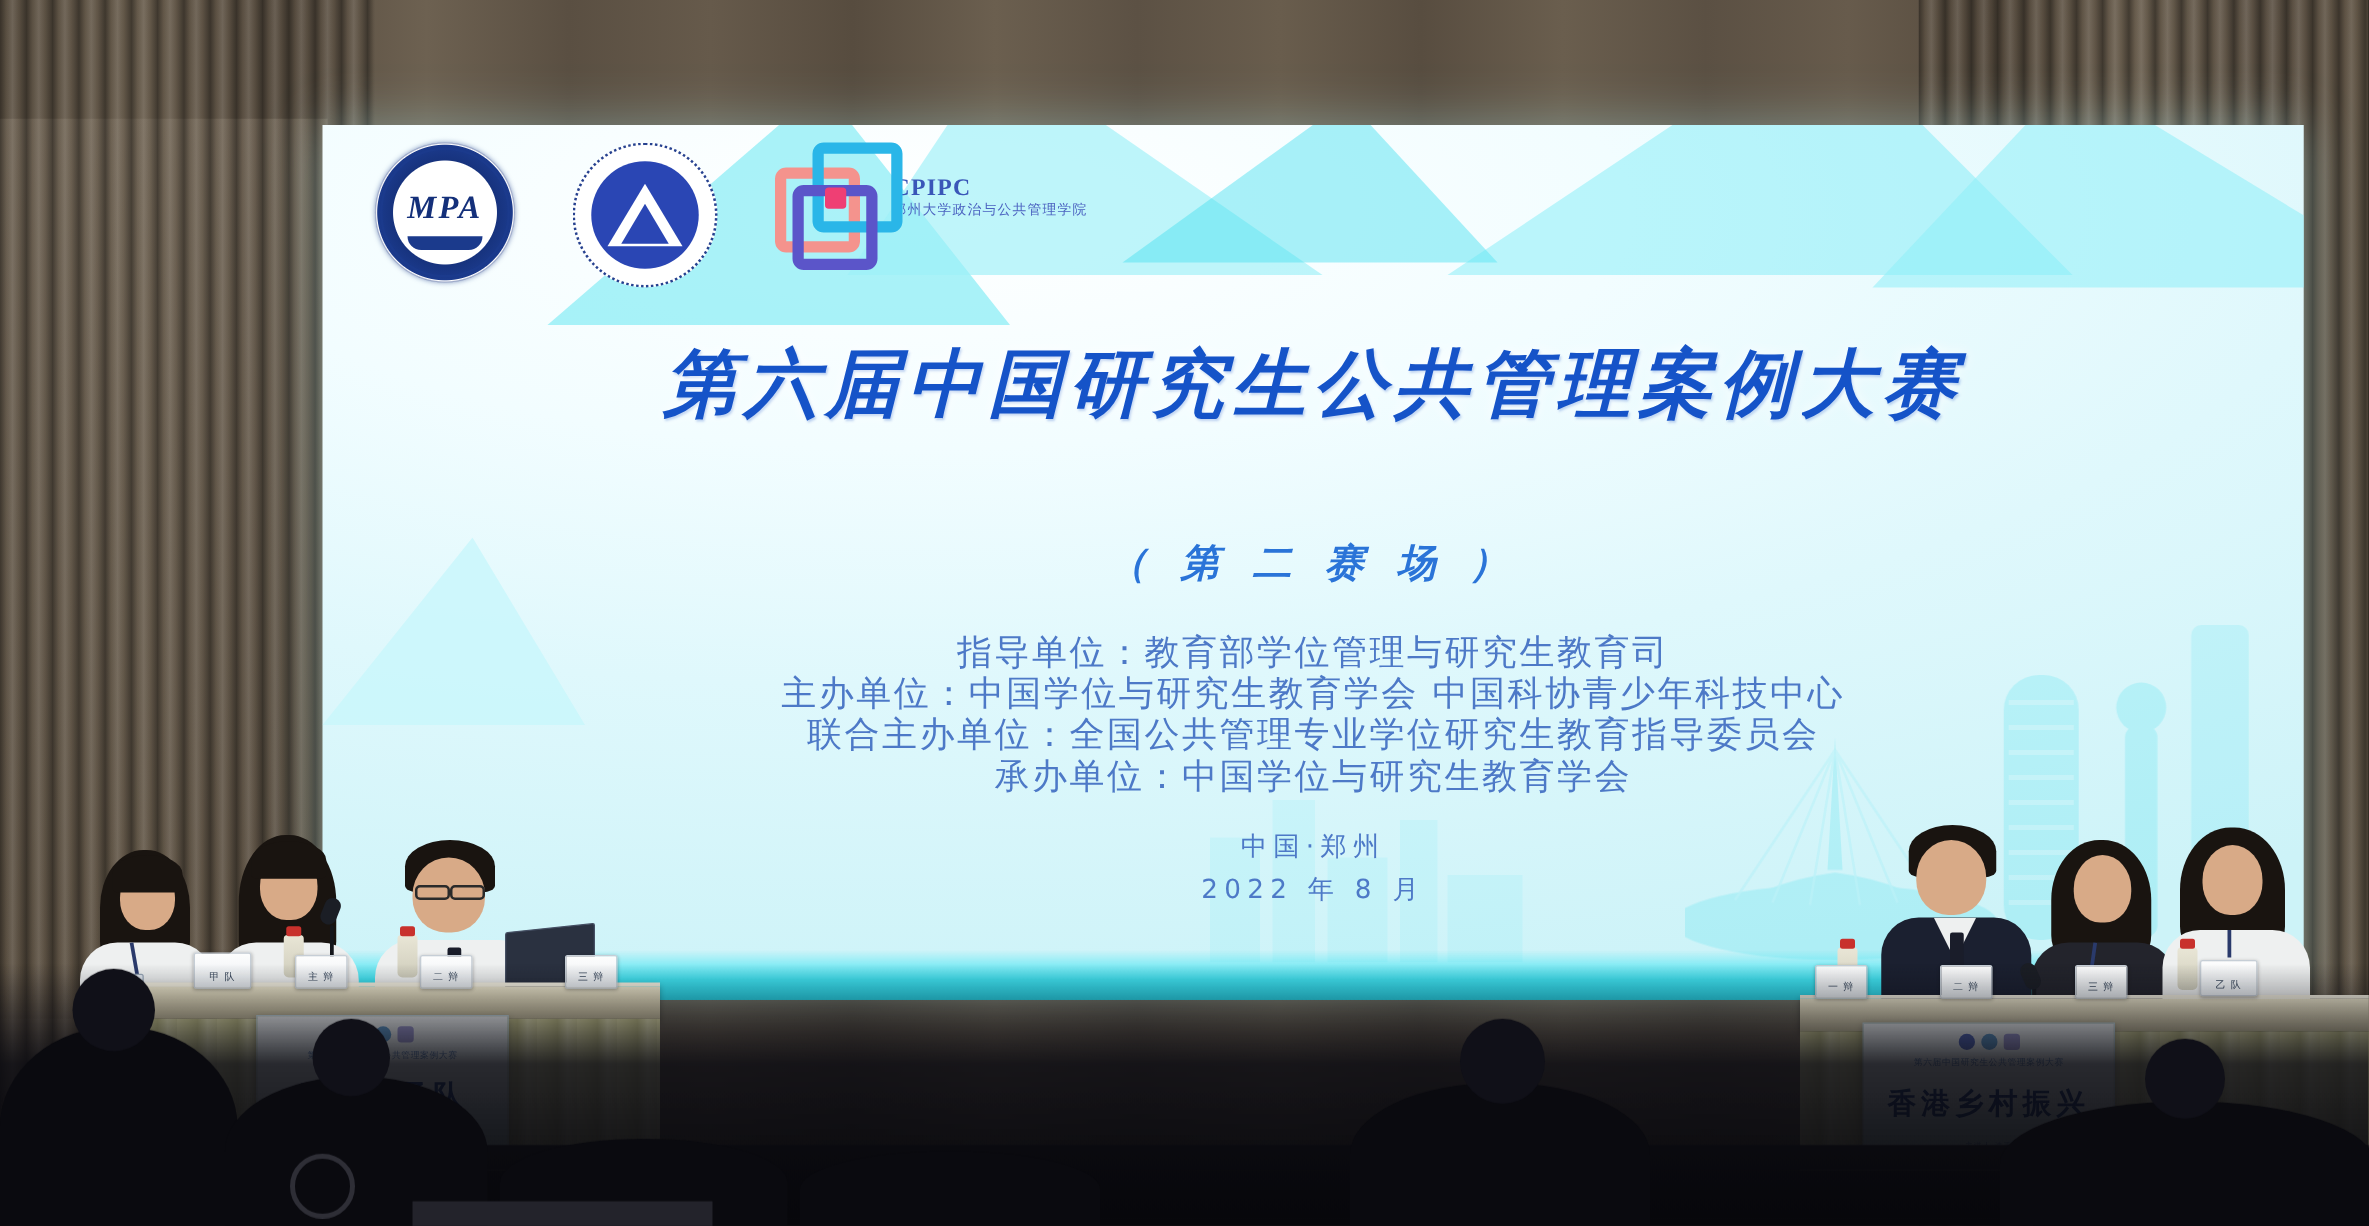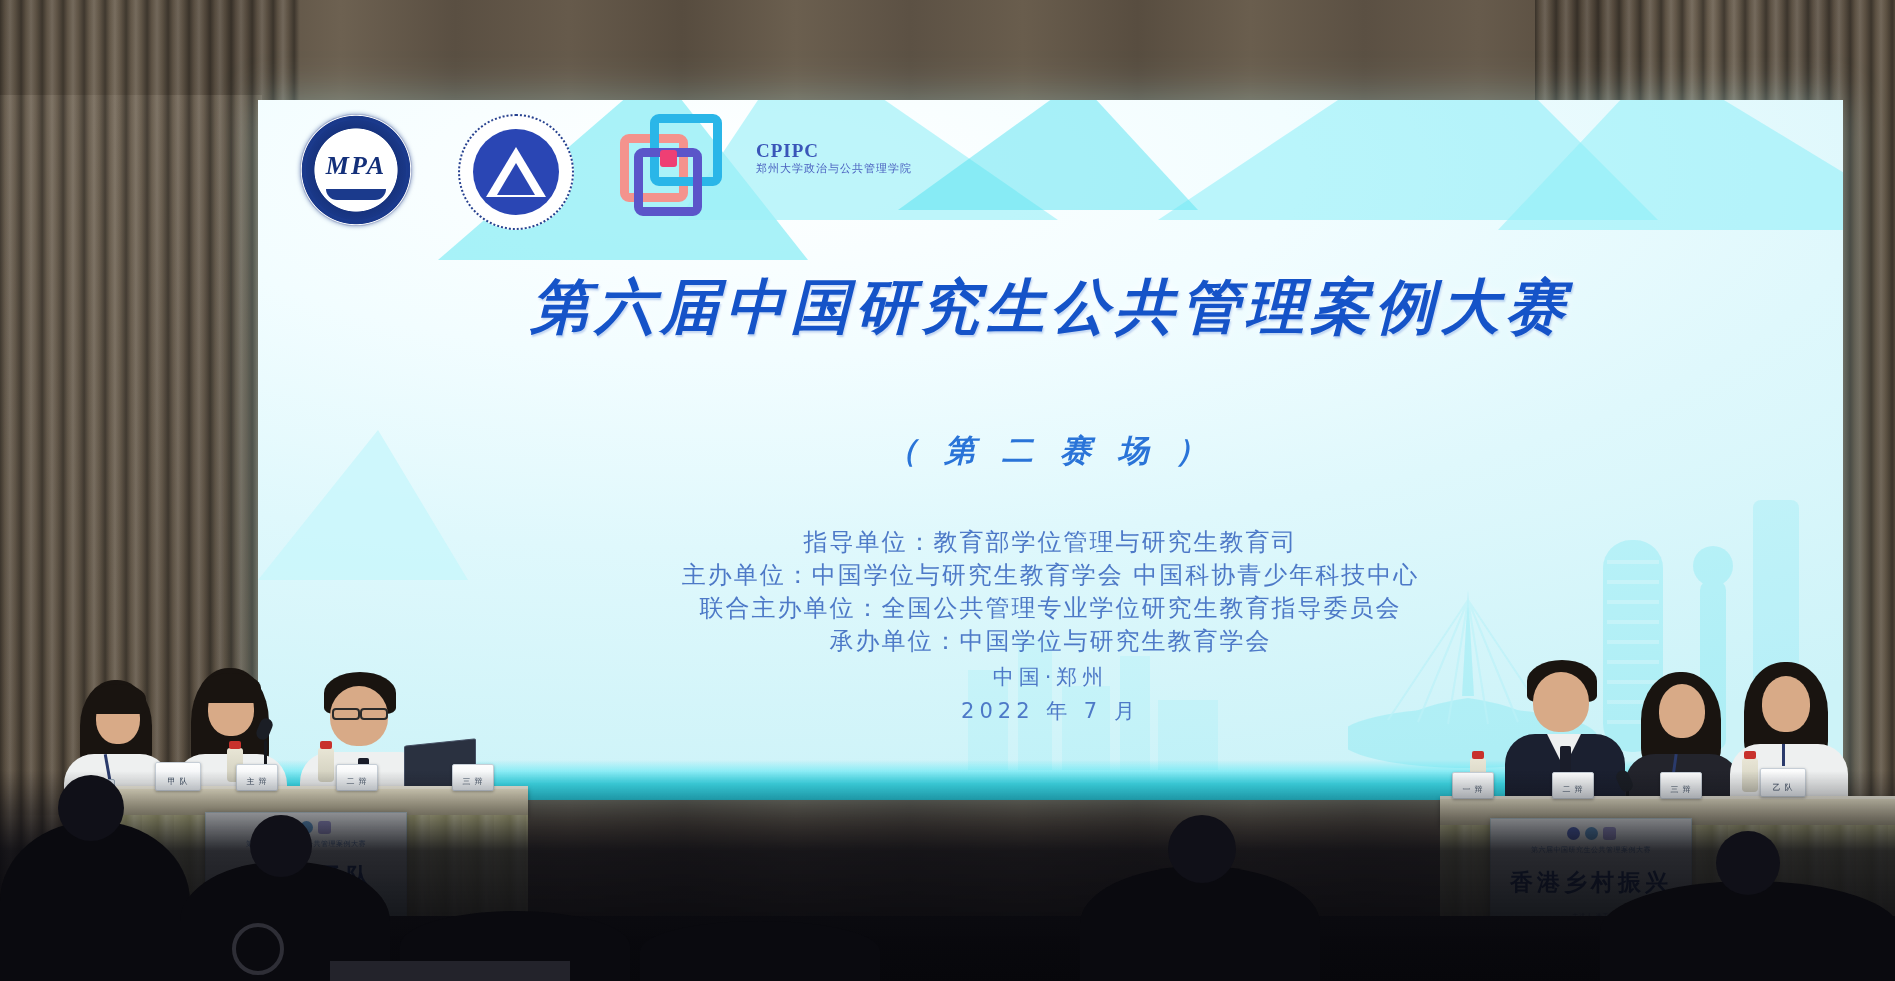--- a/index.html
+++ b/index.html
@@ -86,21 +86,21 @@
     width:0;height:0;border-left:19px solid transparent;border-right:19px solid transparent;
     border-bottom:32px solid #2a46b4;
   }
   .logo-cpipc{display:flex;align-items:flex-start;gap:8px;}
   .cpipc-mark{position:relative;width:86px;height:86px;}
   .cpipc-mark .sq{position:absolute;border-radius:9px;}
   .cpipc-mark .sq1{left:0;top:20px;width:50px;height:50px;border:9px solid #f4938d;}
   .cpipc-mark .sq2{left:30px;top:0;width:54px;height:54px;border:9px solid #2ab6e8;}
   .cpipc-mark .sq3{left:14px;top:34px;width:50px;height:50px;border:9px solid #5b55c9;}
   .cpipc-mark .dot{position:absolute;left:40px;top:36px;width:17px;height:17px;background:#ef3f74;border-radius:3px;}
-  .cpipc-text{padding-top:26px;line-height:1.15;margin-left:42px;}
+  .cpipc-text{padding-top:26px;line-height:1.15;}
   .cpipc-en{color:#3a56b8;font-size:19px;letter-spacing:1px;font-weight:bold;
     font-family:"Liberation Serif","DejaVu Serif",serif;}
   .cpipc-cn{color:#4b62c0;font-size:11px;letter-spacing:1px;}
 
   #screen-title{
     position:absolute;left:0;top:168px;width:100%;text-align:center;
     color:#1553c8;font-size:59px;font-weight:bold;letter-spacing:6px;
     font-family:"DejaVu Sans","Liberation Sans",sans-serif;
     text-shadow:0 0 10px rgba(255,255,255,.9), 1px 2px 2px rgba(30,90,200,.35);
     font-style:italic;
@@ -112,22 +112,22 @@
     font-style:italic;
     text-shadow:0 0 10px rgba(255,255,255,.9);
   }
   #screen-venue{
     position:absolute;left:0;top:330px;width:100%;text-align:center;
     color:#2a74d8;font-size:31px;letter-spacing:8px;font-weight:bold;
     font-style:italic;
     font-family:"DejaVu Sans","Liberation Sans",sans-serif;
   }
   #credits{
-    position:absolute;left:0;top:426px;width:100%;text-align:center;
-    color:#4d79c7;font-size:24px;line-height:33px;letter-spacing:2px;
+    position:absolute;left:0;top:405px;width:100%;text-align:center;
+    color:#4d79c7;font-size:28px;line-height:33px;letter-spacing:2px;
     font-family:"DejaVu Sans","Liberation Sans",sans-serif;
   }
   #credits .cline{display:block;white-space:nowrap;}
   #footer-lines{
     position:absolute;left:0;top:560px;width:100%;text-align:center;
     color:#4d79c7;font-size:21px;line-height:34px;letter-spacing:5px;
     font-family:"DejaVu Sans","Liberation Sans",sans-serif;
   }
 
   
@@ -283,21 +283,21 @@
 
     <div id="credits">
       <span class="cline">指导单位：教育部学位管理与研究生教育司</span>
       <span class="cline">主办单位：中国学位与研究生教育学会  中国科协青少年科技中心</span>
       <span class="cline">联合主办单位：全国公共管理专业学位研究生教育指导委员会</span>
       <span class="cline">承办单位：中国学位与研究生教育学会</span>
     </div>
 
     <div id="footer-lines">
       <div>中国·郑州</div>
-      <div>2022 年 7 月</div>
+      <div>2022 年 8 月</div>
     </div>
   </div>
 
   <div class="person" style="left:62px;top:680px;width:110px;height:130px;">
     <div class="hair long" style="left:18px;top:0;width:72px;height:96px;"></div>
     <div class="head" style="left:34px;top:12px;width:44px;height:52px;"></div>
     <div class="hair" style="left:28px;top:4px;width:56px;height:30px;border-radius:50% 50% 10% 10%;"></div>
     <div class="torso shirt-white" style="left:2px;top:74px;width:106px;height:60px;"></div>
     <div class="lanyard" style="left:44px;top:74px;height:26px;transform:rotate(-10deg);"></div>
     <div class="badge" style="left:38px;top:99px;"></div>

